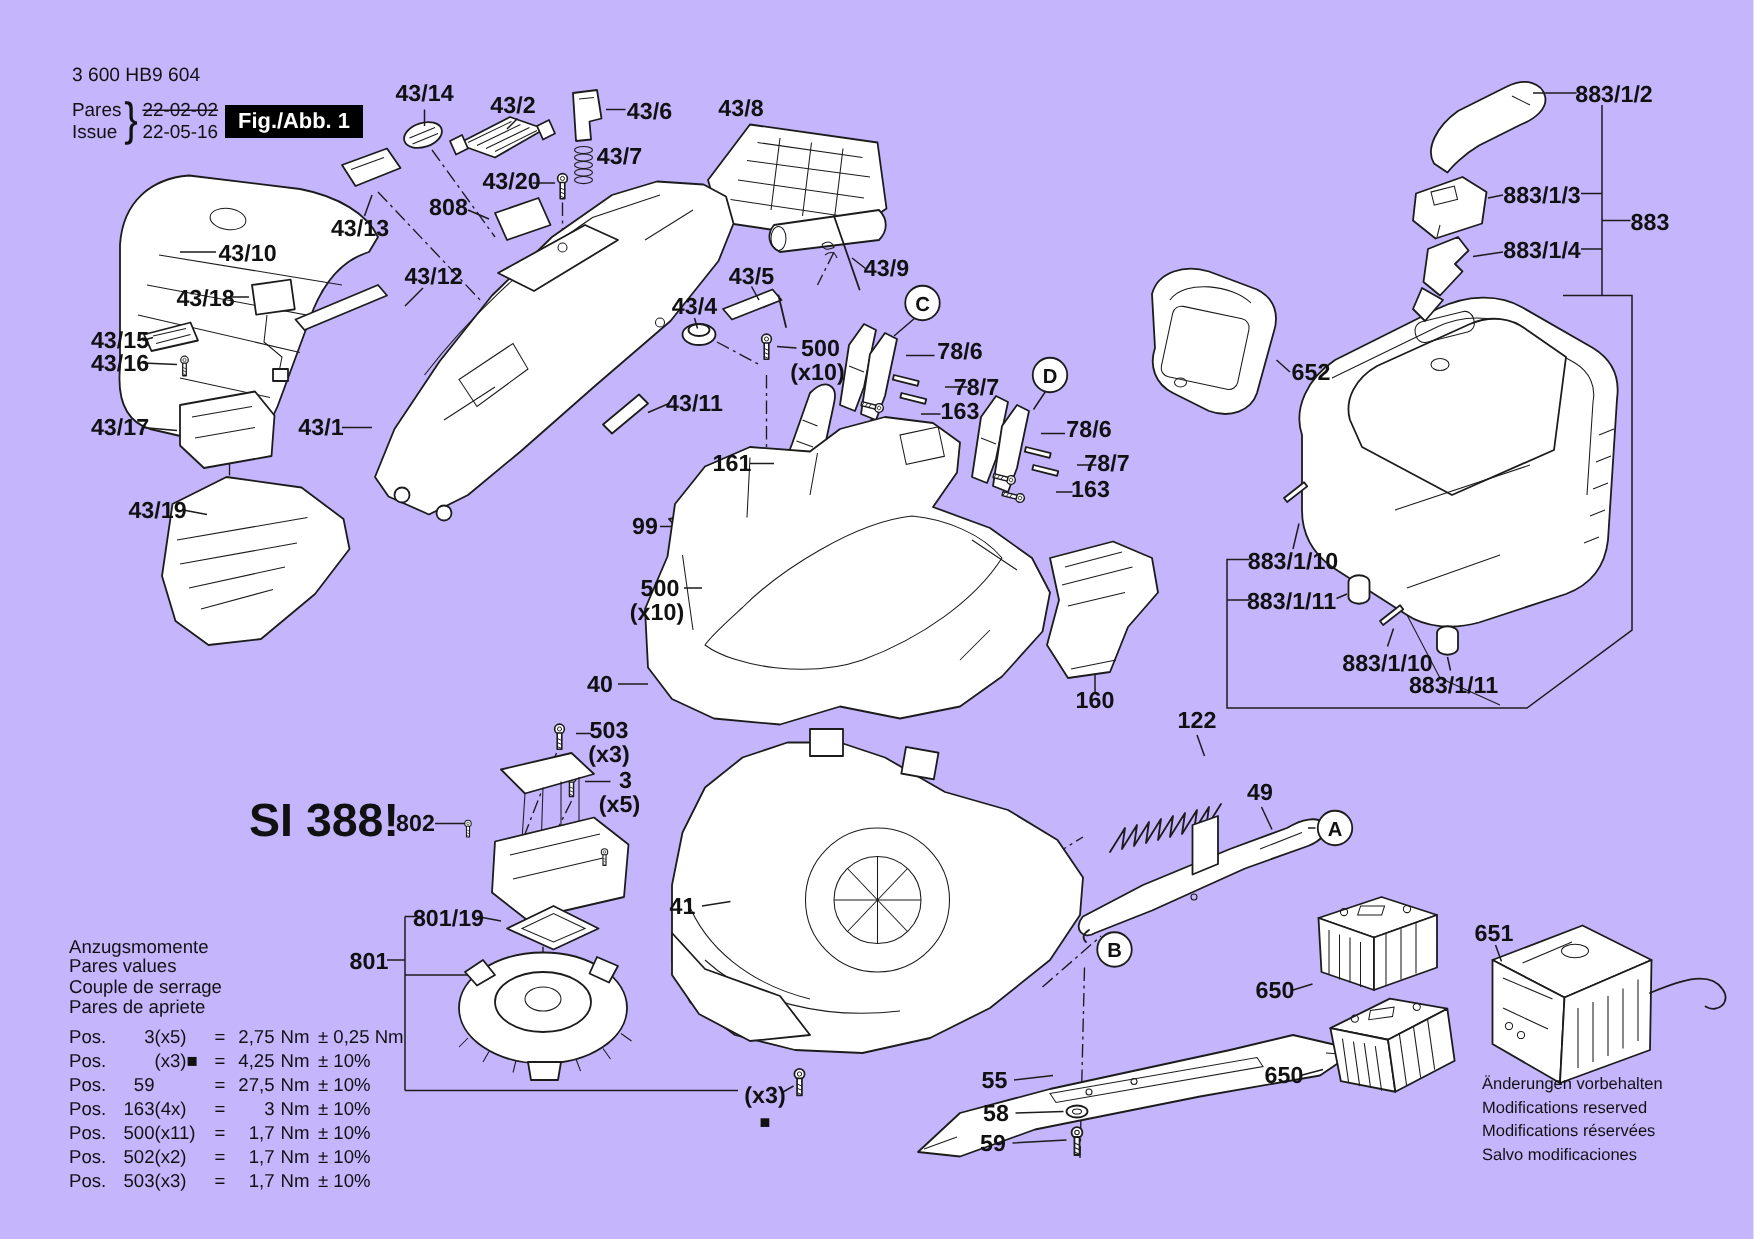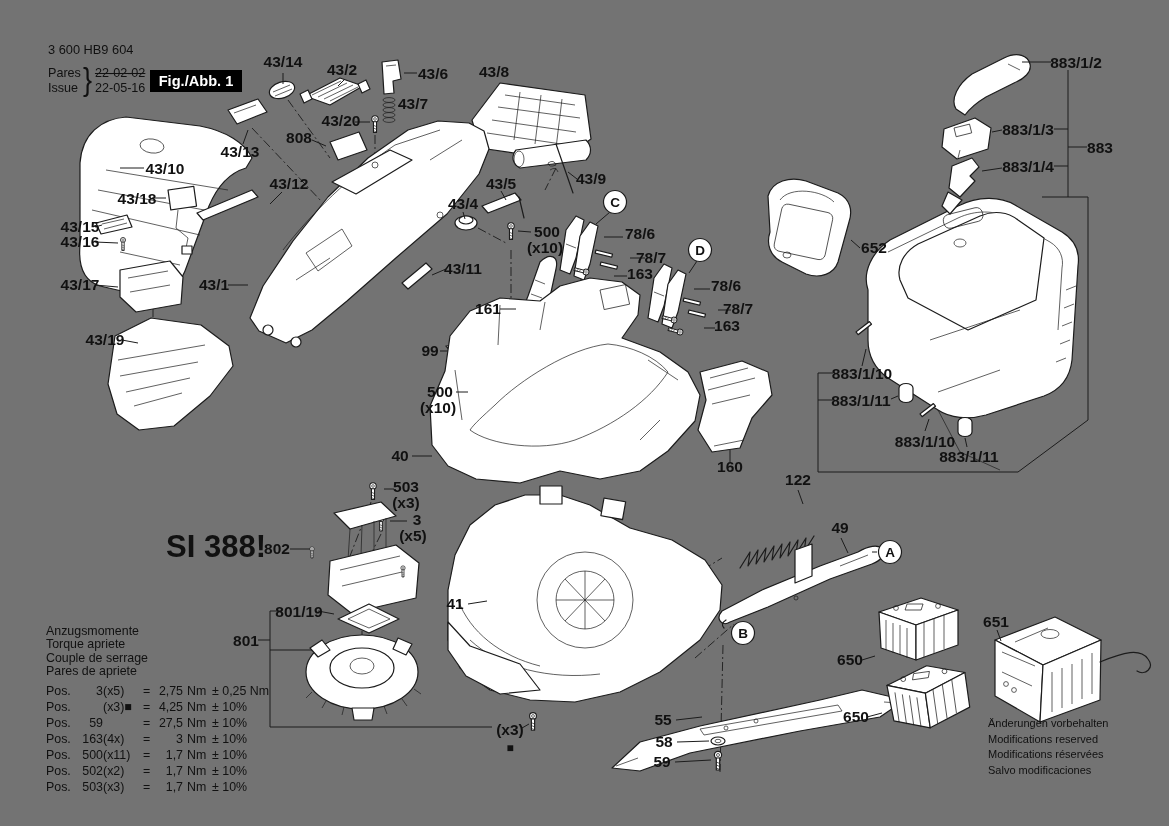--- a/index.html
+++ b/index.html
@@ -1,16 +1,16 @@
 <!DOCTYPE html>
 <html><head>
 <meta charset="utf-8">
 <style>
   html,body{margin:0;padding:0;background:#fff;}
-  #page{position:relative;width:1169px;height:826px;background:#737373;overflow:hidden;
+  #page{position:relative;width:1169px;height:826px;background:#c4b5fd;overflow:hidden;
         font-family:"Liberation Sans",sans-serif;color:#111;}
   svg text{font-family:"Liberation Sans",sans-serif;font-weight:bold;font-size:15.5px;fill:#111;}
   svg .big{font-size:31px;}
   svg .circ{font-size:13.5px;}
   .ln{fill:none;stroke:#1c1c1c;stroke-width:1.2;stroke-linejoin:round;stroke-linecap:round;}
   .pt{fill:#fff;stroke:#1c1c1c;stroke-width:1.2;stroke-linejoin:round;}
   .thin{fill:none;stroke:#1c1c1c;stroke-width:.7;}
   .lead{fill:none;stroke:#1c1c1c;stroke-width:1;}
   .dd{fill:none;stroke:#1c1c1c;stroke-width:.9;stroke-dasharray:9 3 2 3;}
   .hdr{position:absolute;left:48px;top:42px;}
@@ -48,21 +48,21 @@
         <div class="strike">22-02-02</div>
         <div>22-05-16</div>
       </div>
     </div>
   </div>
   <div class="figbox">Fig./Abb. 1</div>
 
   
   <div class="torque">
     <div class="t">Anzugsmomente</div>
-    <div class="t">Torque apriete</div>
+    <div class="t">Pares values</div>
     <div class="t">Couple de serrage</div>
     <div class="t">Pares de apriete</div>
     <div class="trows">
       <div class="trow">
           <span>Pos.</span>
           <span class="num">3</span>
           <span>(x5)</span>
           <span>=</span>
           <span class="val">2,75</span>
           <span>Nm</span>

